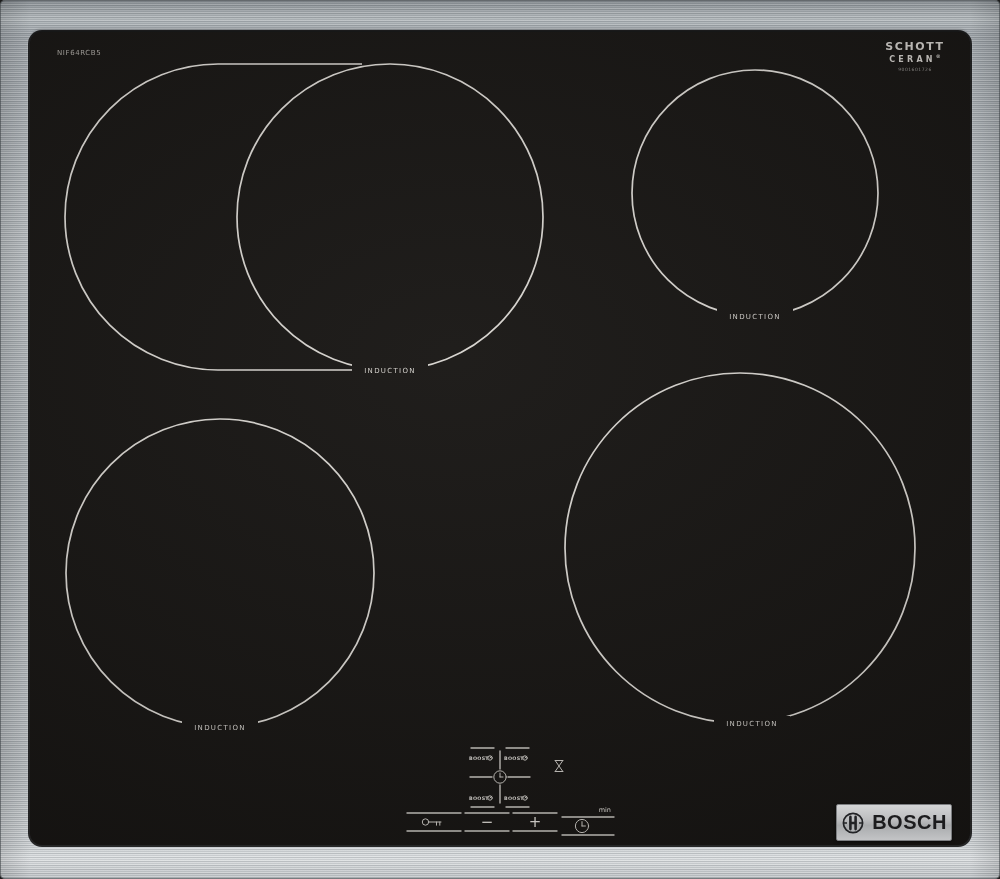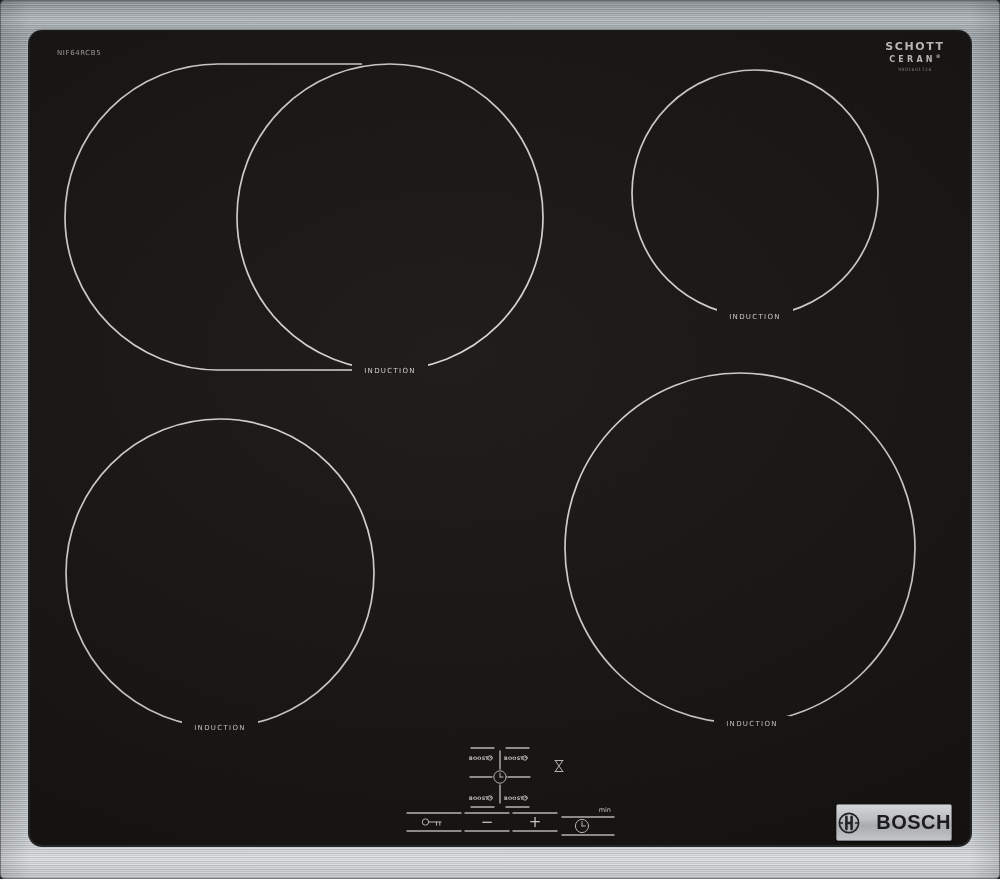--- a/index.html
+++ b/index.html
@@ -52,21 +52,21 @@
   }
   .schott .l1{font-size:11px;font-weight:bold;letter-spacing:1.6px;}
   .schott .l2{font-size:8px;font-weight:bold;letter-spacing:3.2px;}
   .schott .reg{font-size:5px;vertical-align:super;letter-spacing:0;}
   .schott .code{font-size:4.5px;color:#8d8b88;letter-spacing:.5px;margin-top:4px;}
   .plaque{
     position:absolute;left:806px;top:772px;width:116px;height:37px;z-index:3;
     border-radius:2px;border:1px solid #7c7e81;box-sizing:border-box;
     background:linear-gradient(180deg,#d4d5d6,#bcbdbf 42%,#a9abad 58%,#c3c4c6);
     box-shadow:0 1px 3px rgba(0,0,0,.55);
-    display:flex;align-items:center;justify-content:space-between;gap:7px;
+    display:flex;align-items:center;justify-content:center;gap:7px;
   }
   .plaque .word{
     font-family:"Liberation Sans",sans-serif;font-weight:bold;font-size:20px;
     color:#1c1c1e;letter-spacing:.5px;
   }
 </style>
 </head>
 <body>
 
 <div class="hob">

